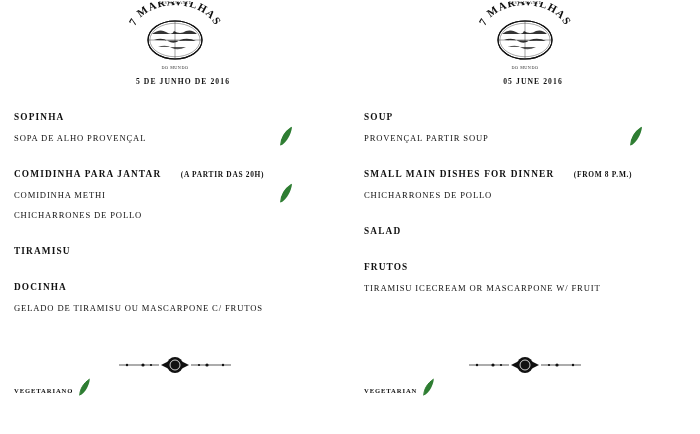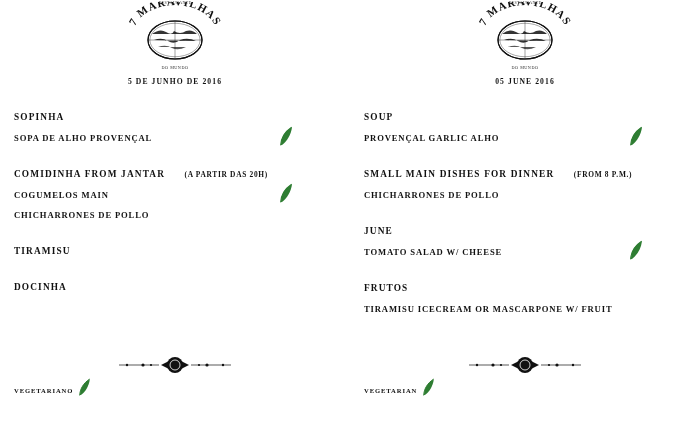--- a/index.html
+++ b/index.html
@@ -83,20 +83,21 @@
   .date {
     position: absolute;
     top: 77px;
     left: 0;
     width: 350px;
     text-align: center;
     font-size: 7.6px;
     letter-spacing: 1.1px;
     font-weight: bold;
     color: #111;
+    padding-left: 8px;
   }
 
   
   .sections {
     position: absolute;
     top: 112px;
     left: 0;
     width: 350px;
   }
   .section {
@@ -117,21 +118,20 @@
     letter-spacing: 0.7px;
     padding-left: 16px;
   }
   .item {
     position: relative;
     font-size: 8.6px;
     letter-spacing: 0.85px;
     color: #111;
     margin-bottom: 10px;
     white-space: nowrap;
-    font-weight: bold;
   }
   .veg-mark {
     position: absolute;
     right: 42px;
     top: -7px;
     width: 16px;
     height: 20px;
   }
 
   
@@ -208,41 +208,44 @@
           <span>SOPA DE ALHO PROVENÇAL</span>
           <svg class="veg-mark" viewBox="0 0 16 20">
             <path d="M3,19 C3,12 6,6 14,1 C13,9 9,15 4,19 Z" fill="#2e7d32"></path>
             <path d="M2.6,19.4 C3,12.5 6.5,6 13.6,1.2" fill="none" stroke="#2e7d32" stroke-width="1.1"></path>
           </svg>
         </div>
       </div>
 
       <div class="section">
         <div class="sec-title">
-          <span>COMIDINHA FROM JANTAR</span>
+          <span>COMIDINHA PARA JANTAR</span>
           <span class="note">(A PARTIR DAS 20H)</span>
         </div>
         <div class="item">
-          <span>COGUMELOS MAIN</span>
+          <span>COMIDINHA METHI</span>
           <svg class="veg-mark" viewBox="0 0 16 20">
             <path d="M3,19 C3,12 6,6 14,1 C13,9 9,15 4,19 Z" fill="#2e7d32"></path>
             <path d="M2.6,19.4 C3,12.5 6.5,6 13.6,1.2" fill="none" stroke="#2e7d32" stroke-width="1.1"></path>
           </svg>
         </div>
         <div class="item">
           <span>CHICHARRONES DE POLLO</span>
         </div>
       </div>
 
       <div class="section">
         <div class="sec-title"><span>TIRAMISU</span></div>
       </div>
 
       <div class="section">
         <div class="sec-title"><span>DOCINHA</span></div>
+        <div class="item">
+          <span>GELADO DE TIRAMISU OU MASCARPONE C/ FRUTOS</span>
+        </div>
       </div>
 
     </div>
 
     <div class="ornament">
       <svg width="124" height="18" viewBox="0 0 124 18">
         <line x1="6" y1="9" x2="46" y2="9" stroke="#111" stroke-width="0.7"></line>
         <line x1="78" y1="9" x2="118" y2="9" stroke="#111" stroke-width="0.7"></line>
         <circle cx="62" cy="9" r="8" fill="#111"></circle>
         <circle cx="62" cy="9" r="5" fill="none" stroke="#fff" stroke-width="0.8"></circle>
@@ -294,47 +297,40 @@
       </div>
     </div>
 
     <div class="date">05 JUNE 2016</div>
 
     <div class="sections">
 
       <div class="section">
         <div class="sec-title"><span>SOUP</span></div>
         <div class="item">
-          <span>PROVENÇAL GARLIC ALHO</span>
+          <span>PROVENÇAL PARTIR SOUP</span>
           <svg class="veg-mark" viewBox="0 0 16 20">
             <path d="M3,19 C3,12 6,6 14,1 C13,9 9,15 4,19 Z" fill="#2e7d32"></path>
             <path d="M2.6,19.4 C3,12.5 6.5,6 13.6,1.2" fill="none" stroke="#2e7d32" stroke-width="1.1"></path>
           </svg>
         </div>
       </div>
 
       <div class="section">
         <div class="sec-title">
           <span>SMALL MAIN DISHES FOR DINNER</span>
           <span class="note">(FROM 8 P.M.)</span>
         </div>
         <div class="item">
           <span>CHICHARRONES DE POLLO</span>
         </div>
       </div>
 
       <div class="section">
-        <div class="sec-title"><span>JUNE</span></div>
-        <div class="item">
-          <span>TOMATO SALAD W/ CHEESE</span>
-          <svg class="veg-mark" viewBox="0 0 16 20">
-            <path d="M3,19 C3,12 6,6 14,1 C13,9 9,15 4,19 Z" fill="#2e7d32"></path>
-            <path d="M2.6,19.4 C3,12.5 6.5,6 13.6,1.2" fill="none" stroke="#2e7d32" stroke-width="1.1"></path>
-          </svg>
-        </div>
+        <div class="sec-title"><span>SALAD</span></div>
       </div>
 
       <div class="section">
         <div class="sec-title"><span>FRUTOS</span></div>
         <div class="item">
           <span>TIRAMISU ICECREAM OR MASCARPONE W/ FRUIT</span>
         </div>
       </div>
 
     </div>

